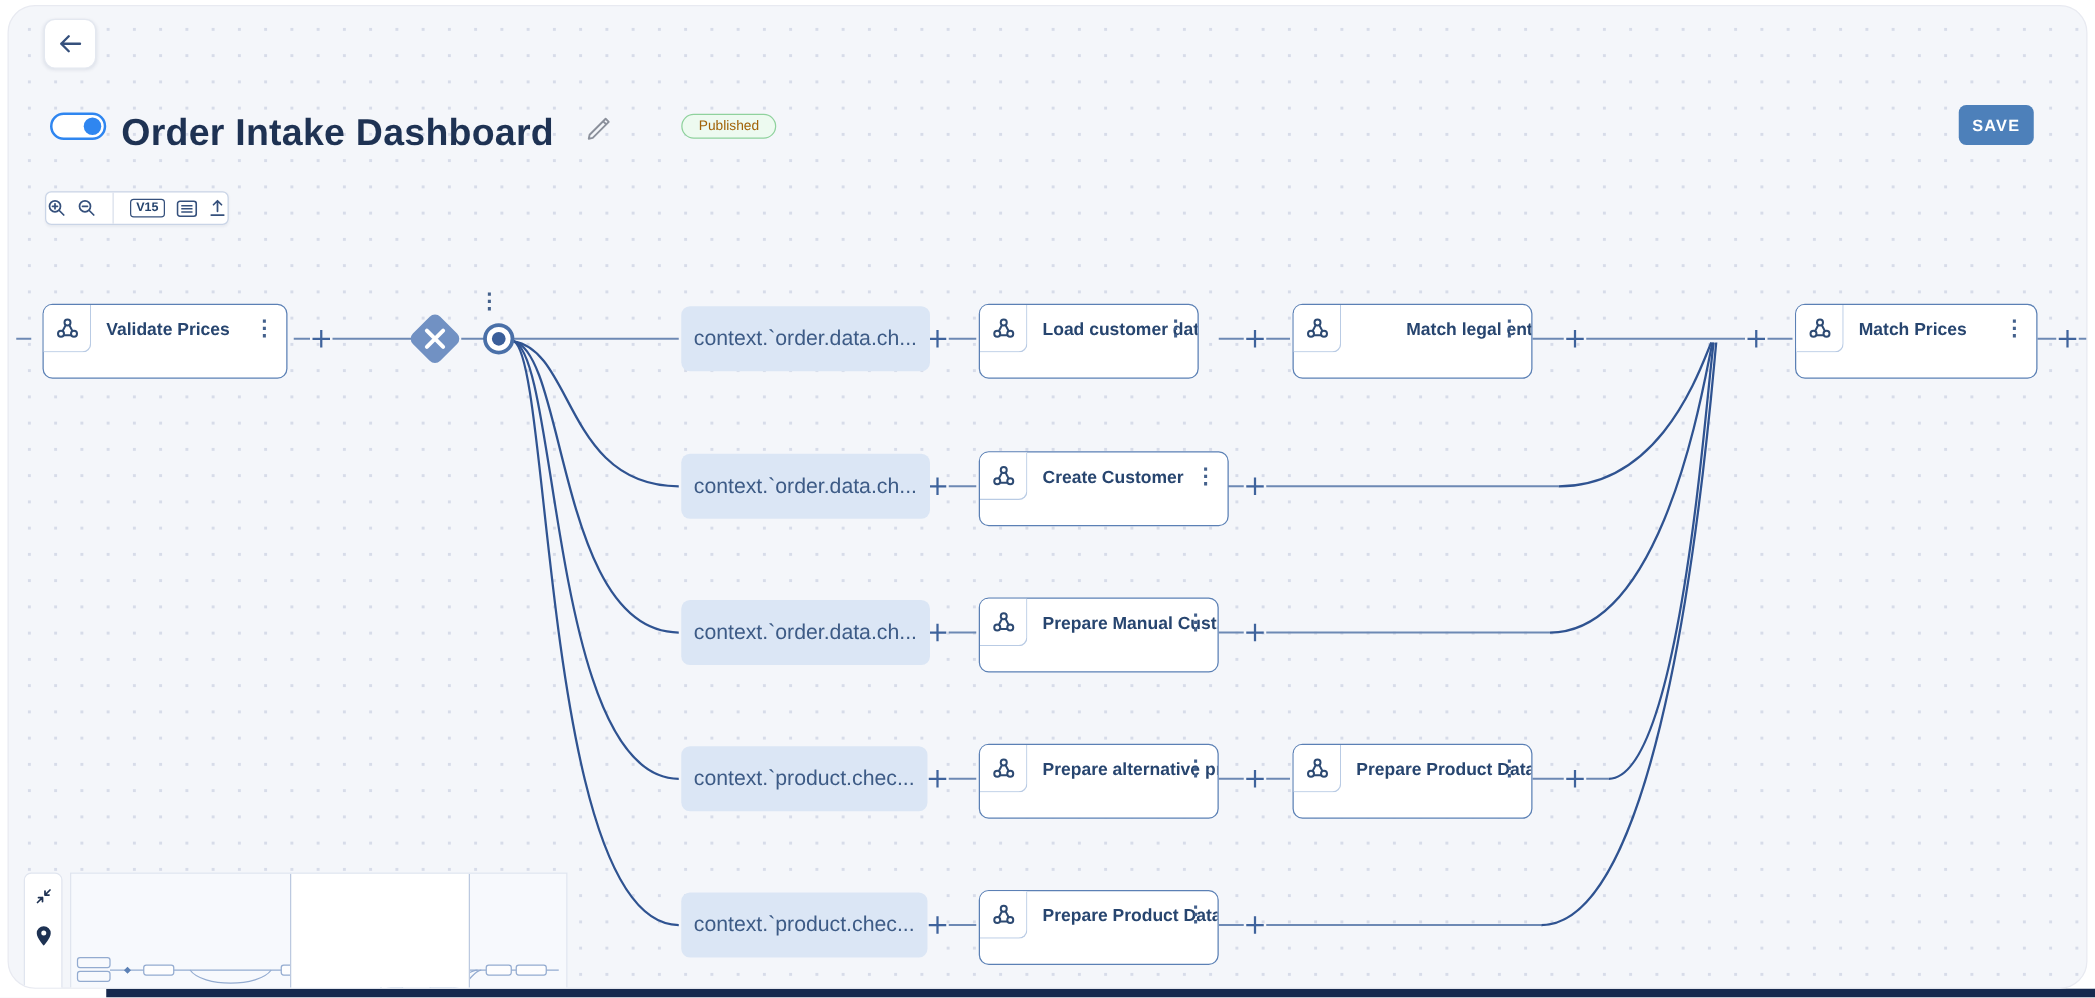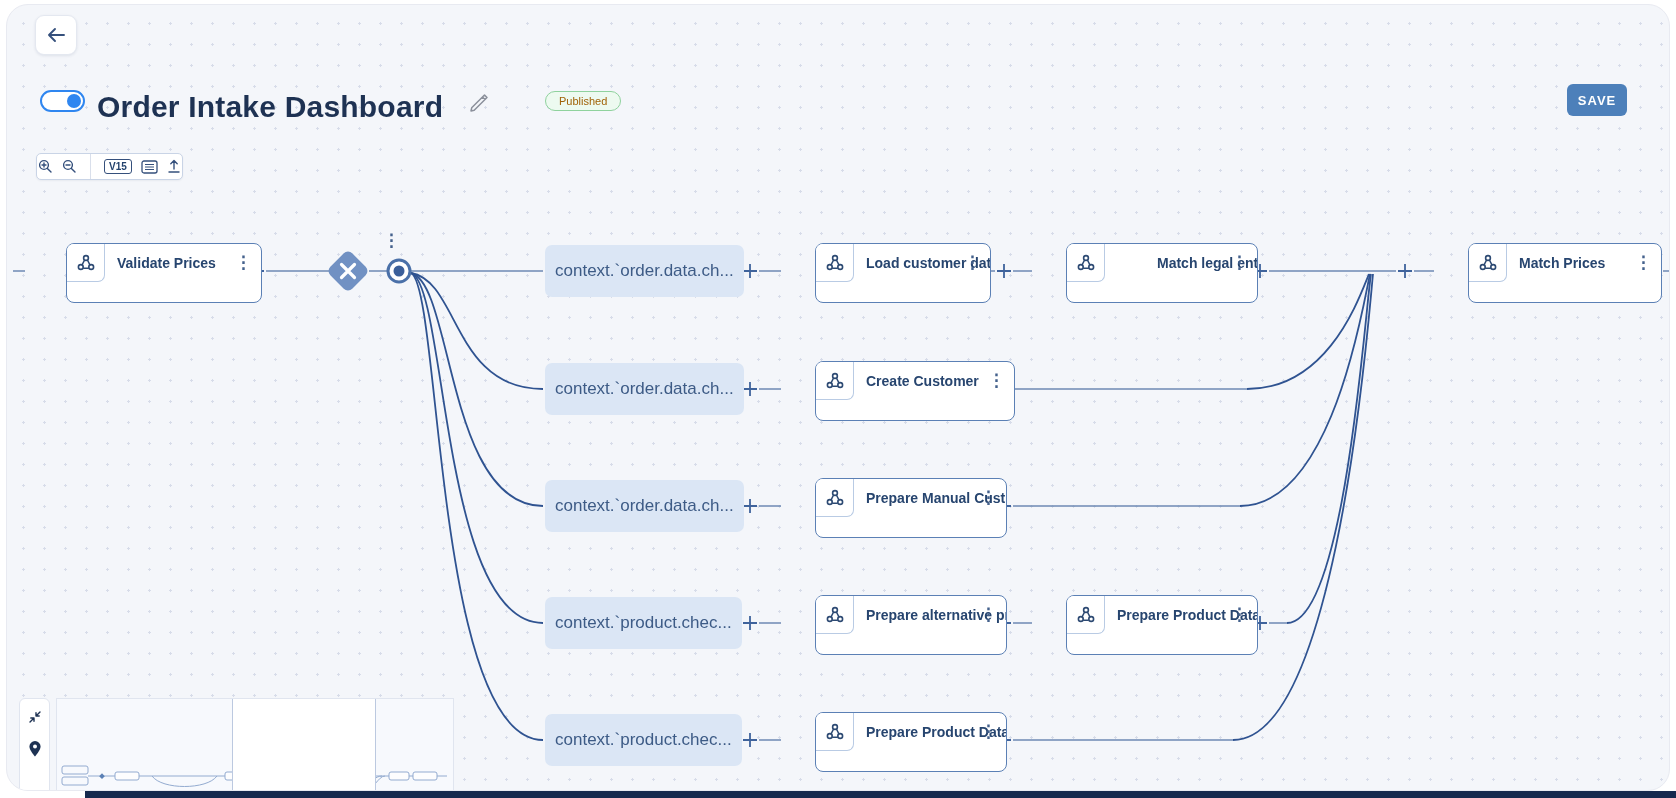--- a/index.html
+++ b/index.html
@@ -32,21 +32,21 @@
   .toolbar { position:absolute; left:29px; top:148px; height:27px; background:#fff; border:1px solid #c9d4e6;
     border-radius:5px; display:flex; align-items:center; padding:0 1px; gap:9px;
     box-shadow:0 1px 2px rgba(30,50,90,.06); }
   .tool-div { width:1px; height:25px; background:#d9dfeb; margin:0 4px; }
   .tool-btn { display:flex; align-items:center; justify-content:center; cursor:pointer; }
   .ver-box { border:1px solid #35507c; border-radius:3px; font-size:10px; font-weight:700; color:#24436d;
     padding:1px 4px; line-height:11px; }
 
   
   .node { position:absolute; height:60px; background:#fff; border:1.5px solid #5b80b5; border-radius:8px;
-    display:flex; cursor:pointer;margin-left:32px; }
+    display:flex; cursor:pointer; }
   .node-icon { width:38px; height:38px; border-right:1px solid #b9cbe4; border-bottom:1px solid #b9cbe4;
     border-radius:6.5px 0 7px 0; display:flex; align-items:center; justify-content:center; flex:none; background:#fff; }
   .node-label { font-size:14px; font-weight:700; color:#27456f; padding:11px 6px 0 12px; white-space:nowrap;
     overflow:hidden; }
   .kebab { position:absolute; right:9px; top:9px; font-size:17px; font-weight:700; color:#44618c; line-height:20px;
     cursor:pointer; letter-spacing:0; }
   .kebab-free { position:absolute; font-size:17px; font-weight:700; color:#44618c; line-height:20px; cursor:pointer; }
 
   .edge-label { position:absolute; transform:translateY(-50%); background:#dbe6f5; color:#3d5b86; font-size:17px;
     padding:16px 10px; border-radius:7px; white-space:nowrap; cursor:pointer; }

